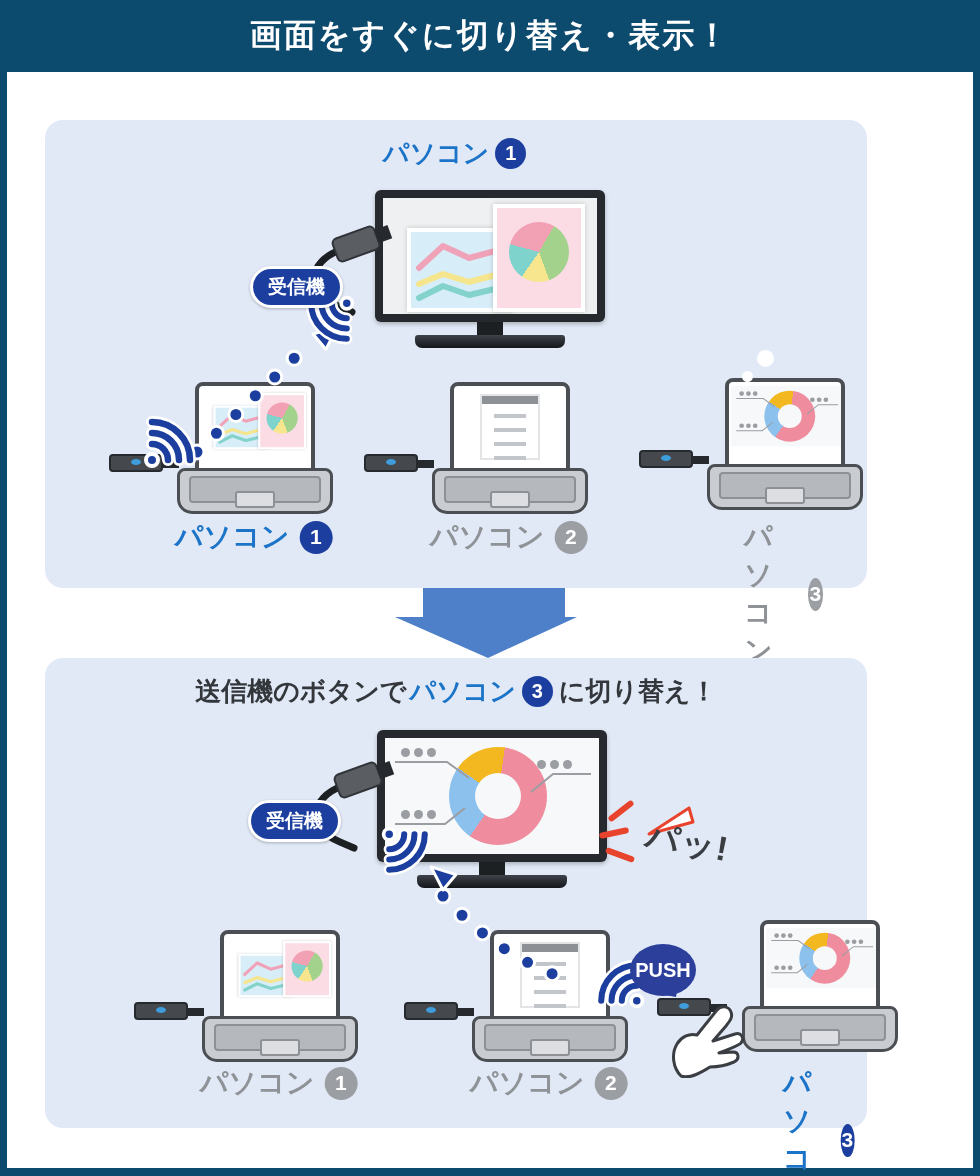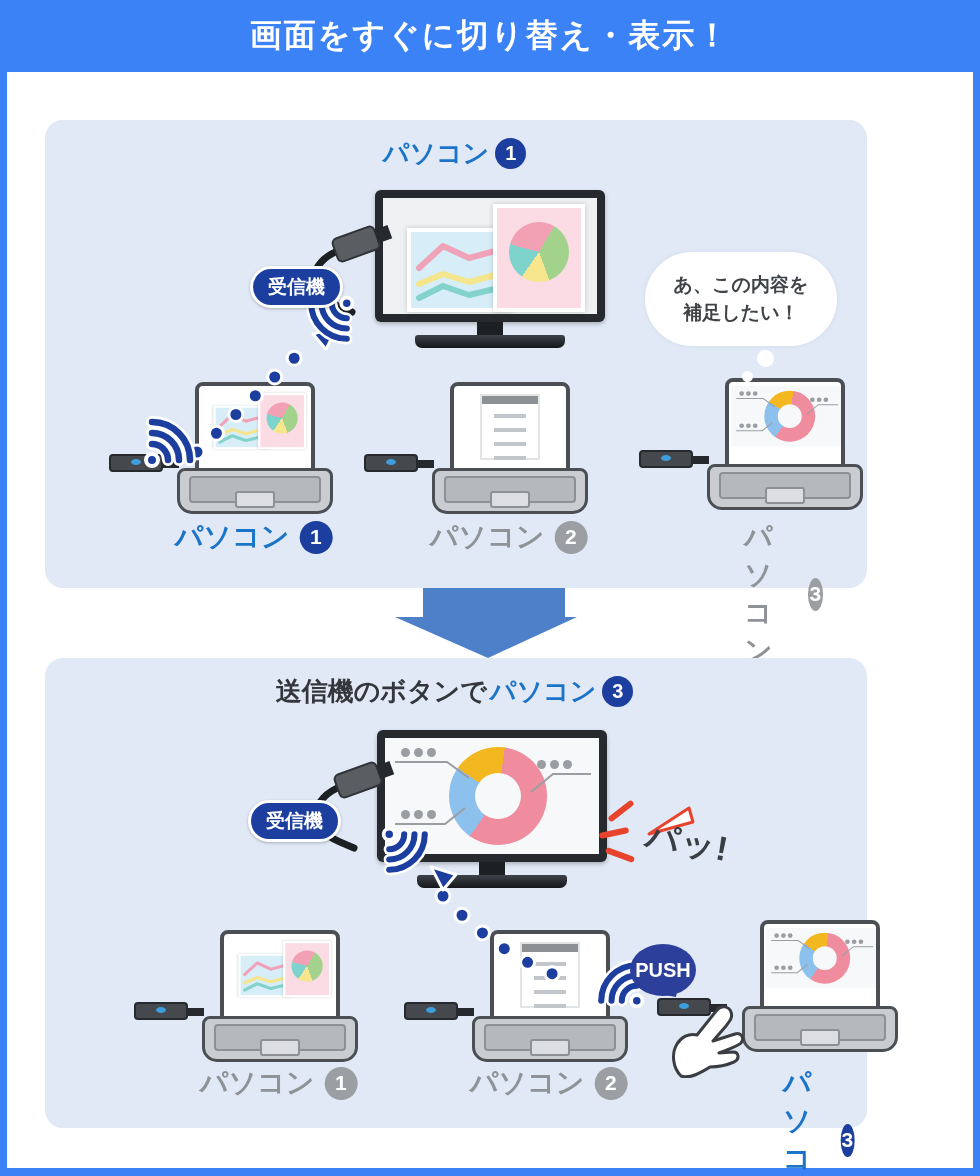--- a/index.html
+++ b/index.html
@@ -1,17 +1,17 @@
 <!DOCTYPE html>
 <html><head>
 <meta charset="utf-8">
 <style>
   html,body{margin:0;padding:0;}
   body{font-family:"Liberation Sans","DejaVu Sans",sans-serif;}
-  .frame{position:relative;width:980px;height:1176px;background:#3b82f6;overflow:hidden;}
+  .frame{position:relative;width:980px;height:1176px;background:#0c4a6e;overflow:hidden;}
   .banner{position:absolute;top:0;left:0;right:0;height:72px;display:flex;align-items:center;justify-content:center;}
   .banner h1{margin:0;color:#fff;font-size:32px;font-weight:bold;letter-spacing:2px;}
   .content{position:absolute;left:7px;right:7px;top:72px;bottom:8px;background:#fff;}
   .panel{position:absolute;left:38px;width:822px;background:#e1e9f6;border-radius:18px;}
   .panel1{top:48px;height:468px;}
   .panel2{top:586px;height:470px;}
   .p-head{position:absolute;top:16px;left:0;right:0;display:flex;justify-content:center;align-items:center;gap:3px;font-size:26px;font-weight:bold;color:#33373c;}
   .blue-t{color:#1b74c8;}
   .num-circle{display:inline-flex;width:31px;height:31px;border-radius:50%;align-items:center;justify-content:center;color:#fff;font-size:20px;font-weight:bold;margin:0 3px;}
   .num-navy{background:#1c3f9f;}
@@ -218,24 +218,20 @@
             </div>
           </div>
         </div>
         <div class="lap-base">
             <div class="lap-kb"></div>
             <div class="lap-pad"></div>
           </div>
         <div class="dongle" style="left:-66px;top:72px;"></div>
       </div>
 
-      <div class="thought">
-        <span>あ、この内容を</span>
-        <span>補足したい！</span>
-      </div>
       <div class="th-dot" style="left:712px;top:230px;width:17px;height:17px;"></div>
       <div class="th-dot" style="left:697px;top:251px;width:11px;height:11px;"></div>
 
       <div class="pc-label lbl-blue" style="left:210px;top:398px;">
         <span>パソコン</span>
         <span class="num-circle num-navy">1</span>
       </div>
       <div class="pc-label lbl-gray" style="left:465px;top:398px;">
         <span>パソコン</span>
         <span class="num-circle num-gray">2</span>
@@ -254,20 +250,21 @@
       </svg>
     </div>
 
     <div class="big-arrow"></div>
 
     <div class="panel panel2">
       <div class="p-head">
         <span>送信機のボタンで</span>
         <span class="blue-t">パソコン</span>
         <span class="num-circle num-navy">3</span>
+        <span>に切り替え！</span>
       </div>
 
       <div class="tv" style="left:332px;top:72px;">
         <div class="tv-frame">
           <div class="tv-screen">
             <div class="donut-slide">
               <svg class="overlay" width="214" height="116" viewBox="0 0 214 116" style="z-index:1;">
                 <polyline points="10,24 62,24 84,40" fill="none" stroke="#9a9da1" stroke-width="2"></polyline>
                 <polyline points="206,36 168,36 146,54" fill="none" stroke="#9a9da1" stroke-width="2"></polyline>
                 <polyline points="10,86 60,86 80,70" fill="none" stroke="#9a9da1" stroke-width="2"></polyline>

